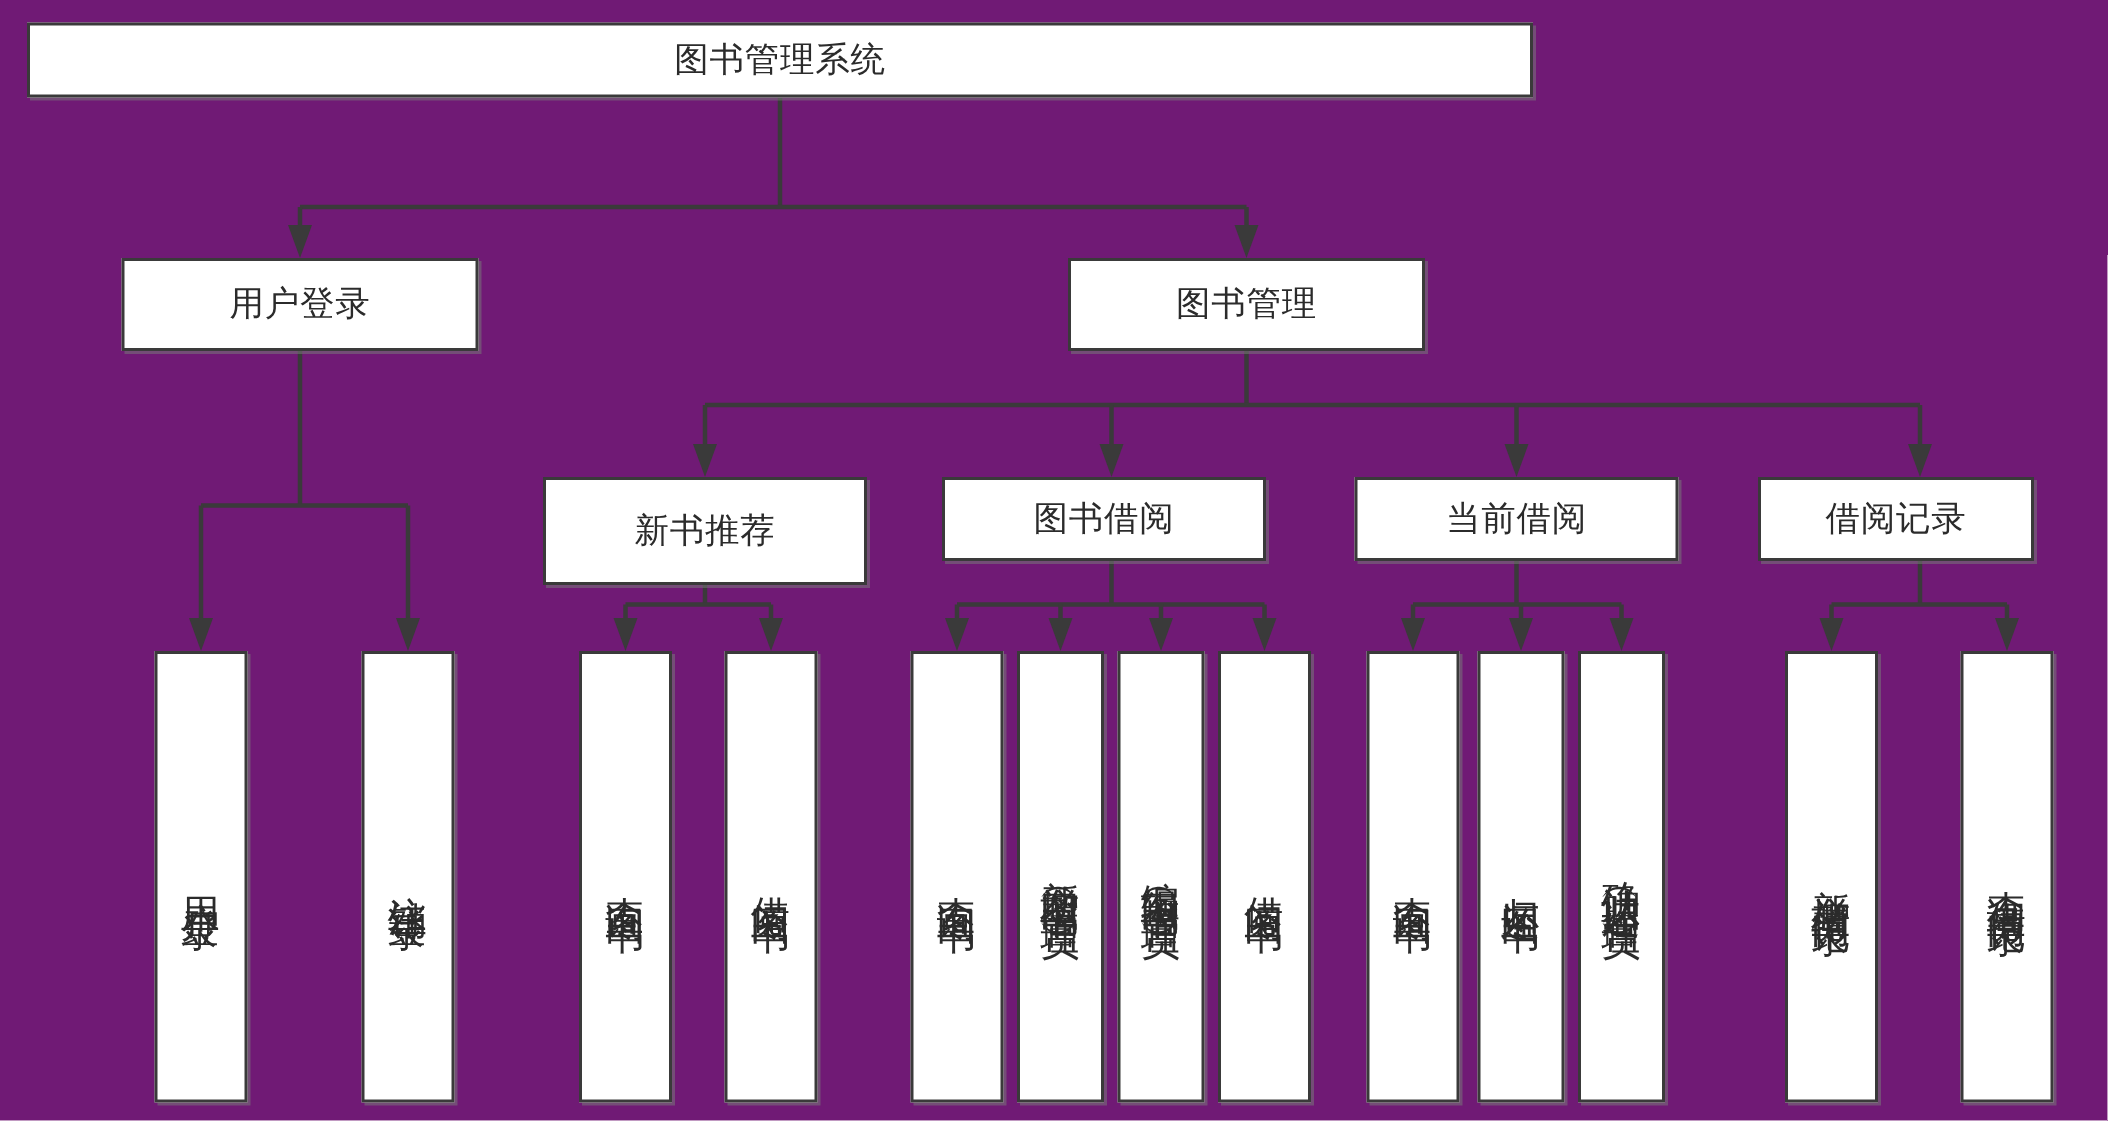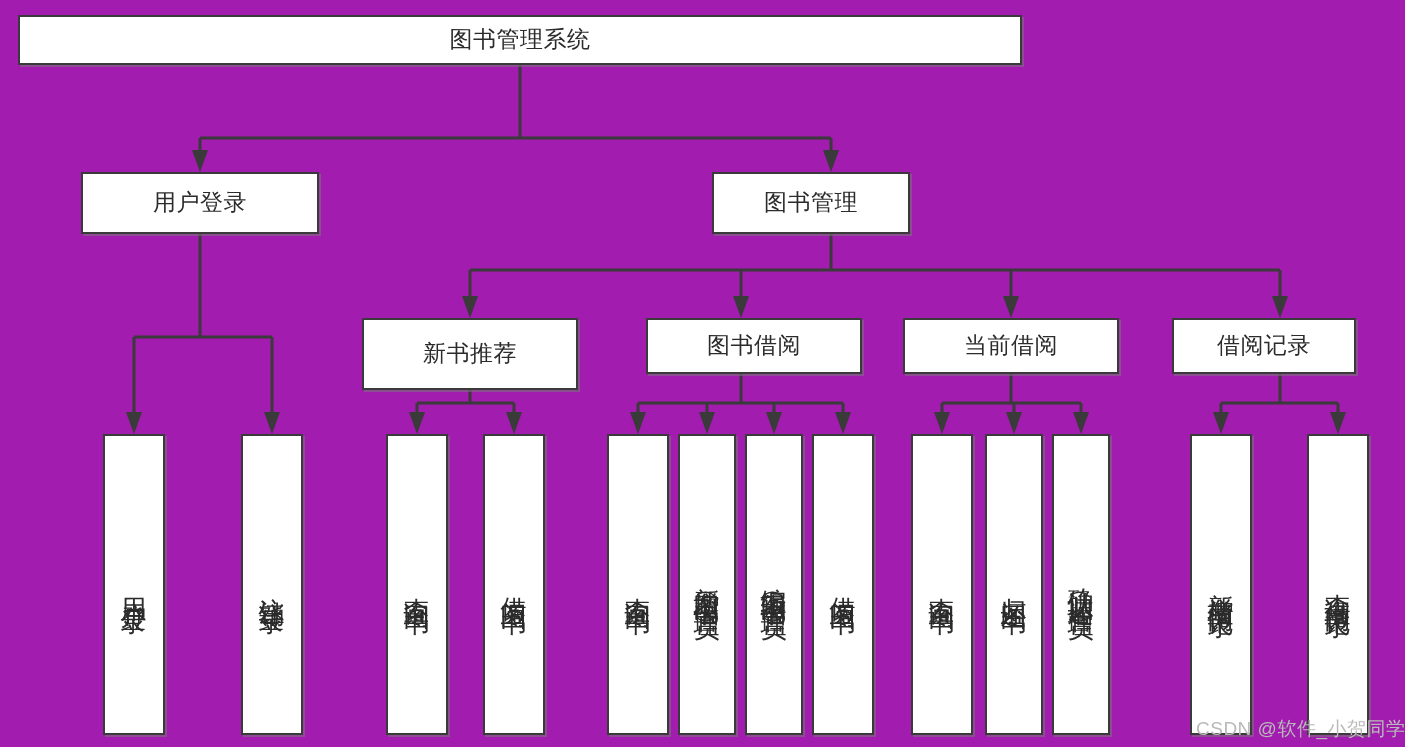--- a/index.html
+++ b/index.html
@@ -7,21 +7,21 @@
     padding: 0;
     background: #ffffff;
   }
   body {
     font-family: "Liberation Sans", "DejaVu Sans", sans-serif;
   }
   #canvas {
     position: relative;
     width: 1405px;
     height: 747px;
-    background: #a21caf;
+    background: #701a75;
     overflow: hidden;
   }
   #wires {
     position: absolute;
     left: 0;
     top: 0;
     width: 1405px;
     height: 747px;
   }
   .node {
@@ -124,27 +124,27 @@
       <line x1="1338" y1="403" x2="1338" y2="416" stroke="#3a3a3a" stroke-width="3"></line>
       <polygon points="1330,412 1346,412 1338,434" fill="#3a3a3a"></polygon>
     </svg>
   <div id="nodes-layer">
       <div class="node horiz" style="left: 18px; top: 15px; width: 1004px; height: 50px;">
         <span class="node-label">图书管理系统</span>
       </div>
       <div class="node horiz" style="left: 81px; top: 172px; width: 238px; height: 62px;">
         <span class="node-label">用户登录</span>
       </div>
-      <div class="node horiz" style="left: 712px; top: 172px; width: 198px; height: 62px;">
+      <div class="node horiz" style="left: 712px; top: 172px; width: 238px; height: 62px;">
         <span class="node-label">图书管理</span>
       </div>
       <div class="node horiz" style="left: 362px; top: 318px; width: 216px; height: 72px;">
         <span class="node-label">新书推荐</span>
       </div>
-      <div class="node horiz" style="left: 646px; top: 318px; width: 216px; height: 56px;">
+      <div class="node horiz" style="left: 628px; top: 318px; width: 216px; height: 56px;">
         <span class="node-label">图书借阅</span>
       </div>
       <div class="node horiz" style="left: 903px; top: 318px; width: 216px; height: 56px;">
         <span class="node-label">当前借阅</span>
       </div>
       <div class="node horiz" style="left: 1172px; top: 318px; width: 184px; height: 56px;">
         <span class="node-label">借阅记录</span>
       </div>
       <div class="node vert" style="left: 103px; top: 434px; width: 62px; height: 301px;">
         <span class="node-label">用户登录</span>
@@ -179,14 +179,13 @@
       <div class="node vert" style="left: 1052px; top: 434px; width: 58px; height: 301px;">
         <span class="node-label">确认归还（管理员）</span>
       </div>
       <div class="node vert" style="left: 1190px; top: 434px; width: 62px; height: 301px;">
         <span class="node-label">新增借阅记录</span>
       </div>
       <div class="node vert" style="left: 1307px; top: 434px; width: 62px; height: 301px;">
         <span class="node-label">查询借阅记录</span>
       </div>
     </div>
-  <div class="watermark" style="left: 1196px; top: 716px;">CSDN @软件_小贺同学</div>
 </div>
 
 </body></html>

